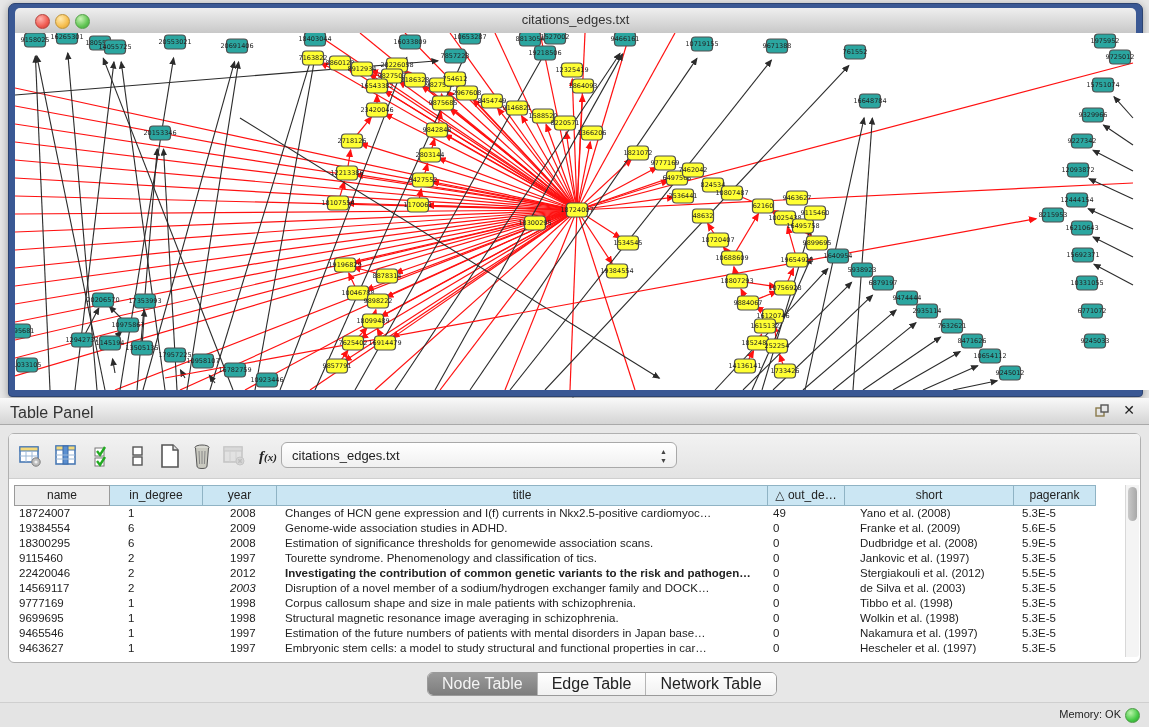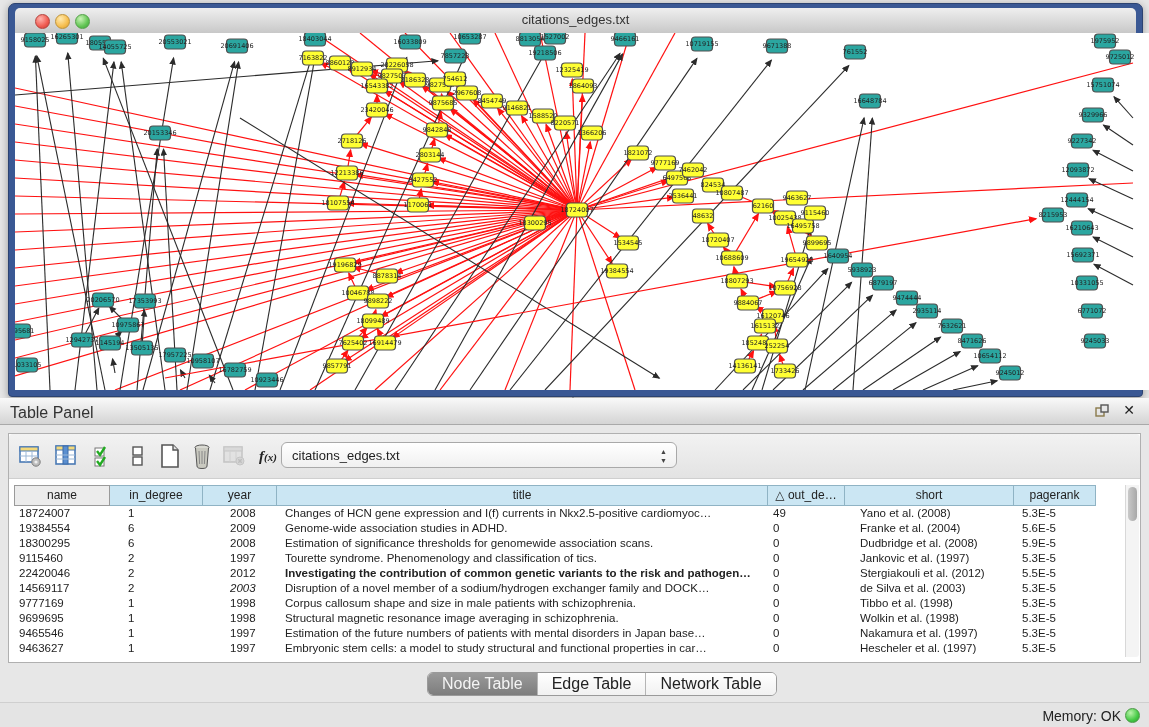--- a/index.html
+++ b/index.html
@@ -29,21 +29,21 @@
 
   
   .tp-header{position:absolute;left:0;top:398px;width:1149px;height:26px;
     background:linear-gradient(#f9f9f9,#d4d4d4);border-bottom:1px solid #a9a9a9;}
   .tp-title{position:absolute;left:10px;top:6px;font-size:16px;color:#333;}
   .tp-float{position:absolute;right:40px;top:6px;width:14px;height:14px;cursor:pointer;}
   .tp-close{position:absolute;right:14px;top:4px;font-size:14px;font-weight:bold;color:#222;cursor:pointer;}
   .tp-body{position:absolute;left:0;top:425px;width:1149px;height:302px;background:#e7e7e7;}
 
   .panel-box{position:absolute;left:8px;top:8px;width:1131px;height:228px;
-    background:#fff;border:1px solid #b0b0b0;border-radius:0;}
+    background:#fff;border:1px solid #b0b0b0;border-radius:6px;}
   .toolbar{position:absolute;left:0;top:0;right:0;height:44px;
     background:linear-gradient(#f2f2f2,#e3e3e3);border-bottom:1px solid #cfcfcf;
     border-radius:4px 4px 0 0;}
   .tb-icon{position:absolute;top:9px;width:26px;height:26px;display:flex;
     align-items:center;justify-content:center;cursor:pointer;}
   .fx{font-family:"Liberation Serif","DejaVu Serif",serif;font-style:italic;
     font-weight:bold;font-size:15px;color:#222;}
   .combo{position:absolute;left:272px;top:8px;width:396px;height:26px;
     background:linear-gradient(#ffffff,#f0f0f0);border:1px solid #a9a9a9;
     border-radius:6px;font-size:13px;color:#222;line-height:26px;
@@ -68,21 +68,21 @@
   .tabs{position:absolute;left:427px;top:247px;display:flex;height:22px;
     border:1px solid #9a9a9a;border-radius:6px;overflow:hidden;background:#fff;}
   .tab{font-size:16px;color:#222;line-height:22px;padding:0 14px;
     border-left:1px solid #b5b5b5;cursor:pointer;background:linear-gradient(#ffffff,#f1f1f1);}
   .tab:first-child{border-left:none;}
   .tab.sel{background:linear-gradient(#9a9a9a,#7d7d7d);color:#f4f4f4;}
 
   
   .statusbar{position:absolute;left:0;bottom:0;width:1149px;height:24px;
     background:#e4e4e4;border-top:1px solid #cfcfcf;}
-  .mem{position:absolute;right:28px;top:5px;font-size:14px;color:#222;}
+  .mem{position:absolute;right:28px;top:5px;font-size:11px;color:#222;}
   .memdot{position:absolute;right:9px;top:5px;width:13px;height:13px;border-radius:50%;
     background:radial-gradient(circle at 35% 30%,#b9f3a9,#44c944 60%,#2f9b30);
     border:1px solid #4a9a44;}
 
   svg text{font-family:"DejaVu Sans",sans-serif;}
 </style>
 </head>
 <body>
 
 <div class="net-window">
@@ -849,21 +849,21 @@
             <div class="td" style="width: 77px; padding-left: 5px;">49</div>
             <div class="td" style="width: 169px; padding-left: 15px;">Yano et al. (2008)</div>
             <div class="td" style="width: 82px; padding-left: 8px;">5.3E-5</div>
           </div>
           <div class="tr">
             <div class="td" style="width: 96px; padding-left: 5px;">19384554</div>
             <div class="td" style="width: 93px; padding-left: 18px;">6</div>
             <div class="td" style="width: 74px; padding-left: 27px;">2009</div>
             <div class="td" style="width: 491px; padding-left: 8px;">Genome-wide association studies in ADHD.</div>
             <div class="td" style="width: 77px; padding-left: 5px;">0</div>
-            <div class="td" style="width: 169px; padding-left: 15px;">Franke et al. (2004)</div>
+            <div class="td" style="width: 169px; padding-left: 15px;">Franke et al. (2009)</div>
             <div class="td" style="width: 82px; padding-left: 8px;">5.6E-5</div>
           </div>
           <div class="tr">
             <div class="td" style="width: 96px; padding-left: 5px;">18300295</div>
             <div class="td" style="width: 93px; padding-left: 18px;">6</div>
             <div class="td" style="width: 74px; padding-left: 27px;">2008</div>
             <div class="td" style="width: 491px; padding-left: 8px;">Estimation of significance thresholds for genomewide association scans.</div>
             <div class="td" style="width: 77px; padding-left: 5px;">0</div>
             <div class="td" style="width: 169px; padding-left: 15px;">Dudbridge et al. (2008)</div>
             <div class="td" style="width: 82px; padding-left: 8px;">5.9E-5</div>

